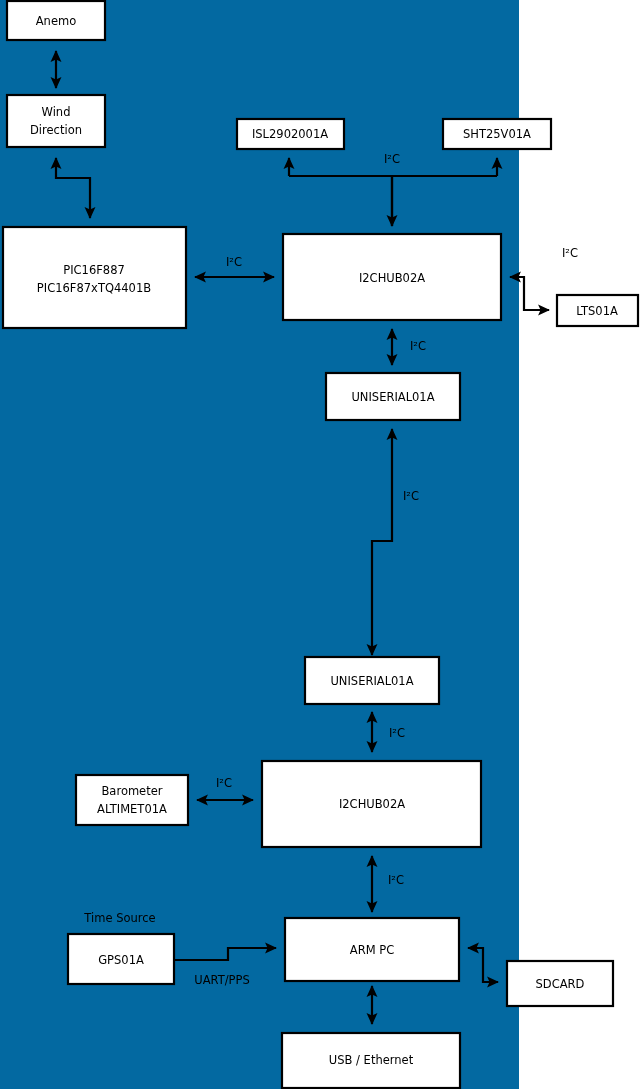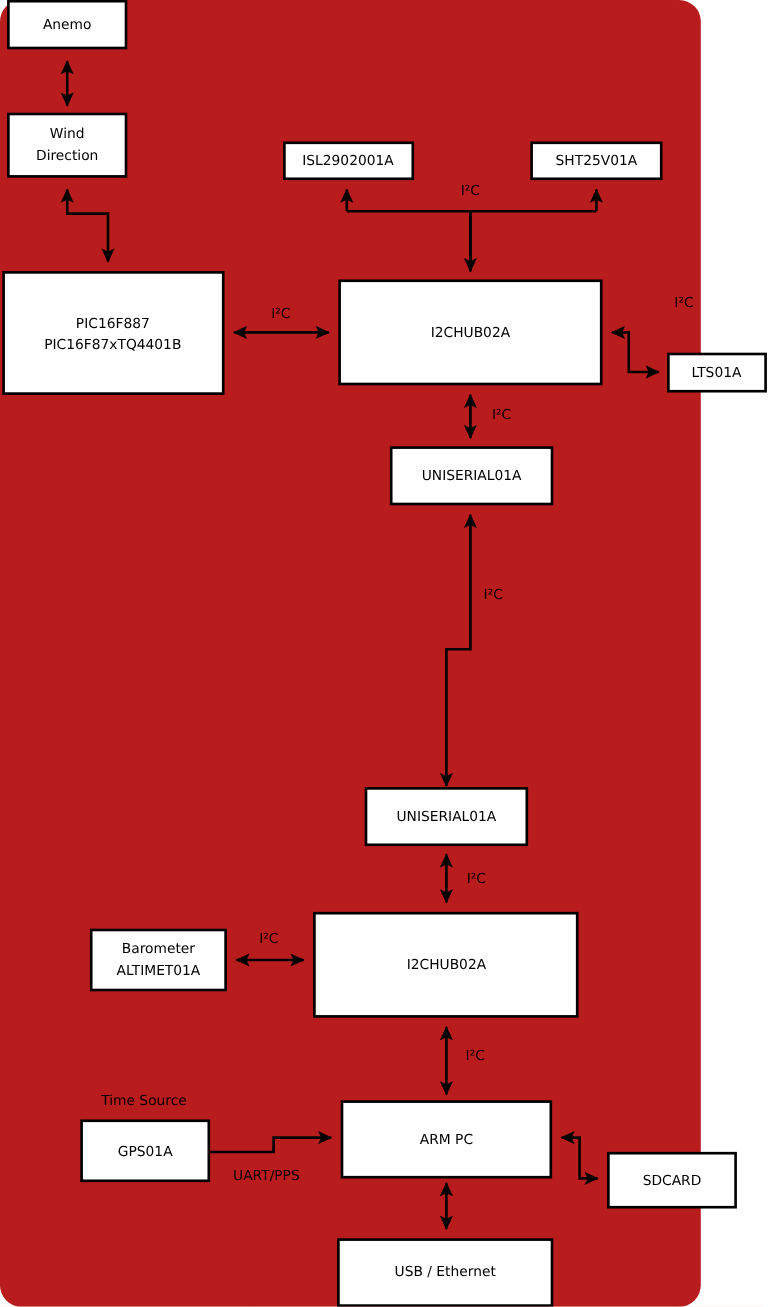--- a/index.html
+++ b/index.html
@@ -9,24 +9,23 @@
     background: #ffffff;
   }
   body {
     width: 640px;
     height: 1089px;
     font-family: "DejaVu Sans", "Liberation Sans", sans-serif;
     overflow: hidden;
   }
   #diagram-root {
     position: relative;
-    width: 584px;
+    width: 519px;
     height: 1089px;
-    background: #b91c1c;
-    border-radius: 18px;
+    background: #0369a1;
   }
   svg#block-diagram {
     display: block;
     width: 640px;
     height: 1089px;
   }
   .blk-rect {
     fill: #ffffff;
     stroke: #000000;
     stroke-width: 2.2;

